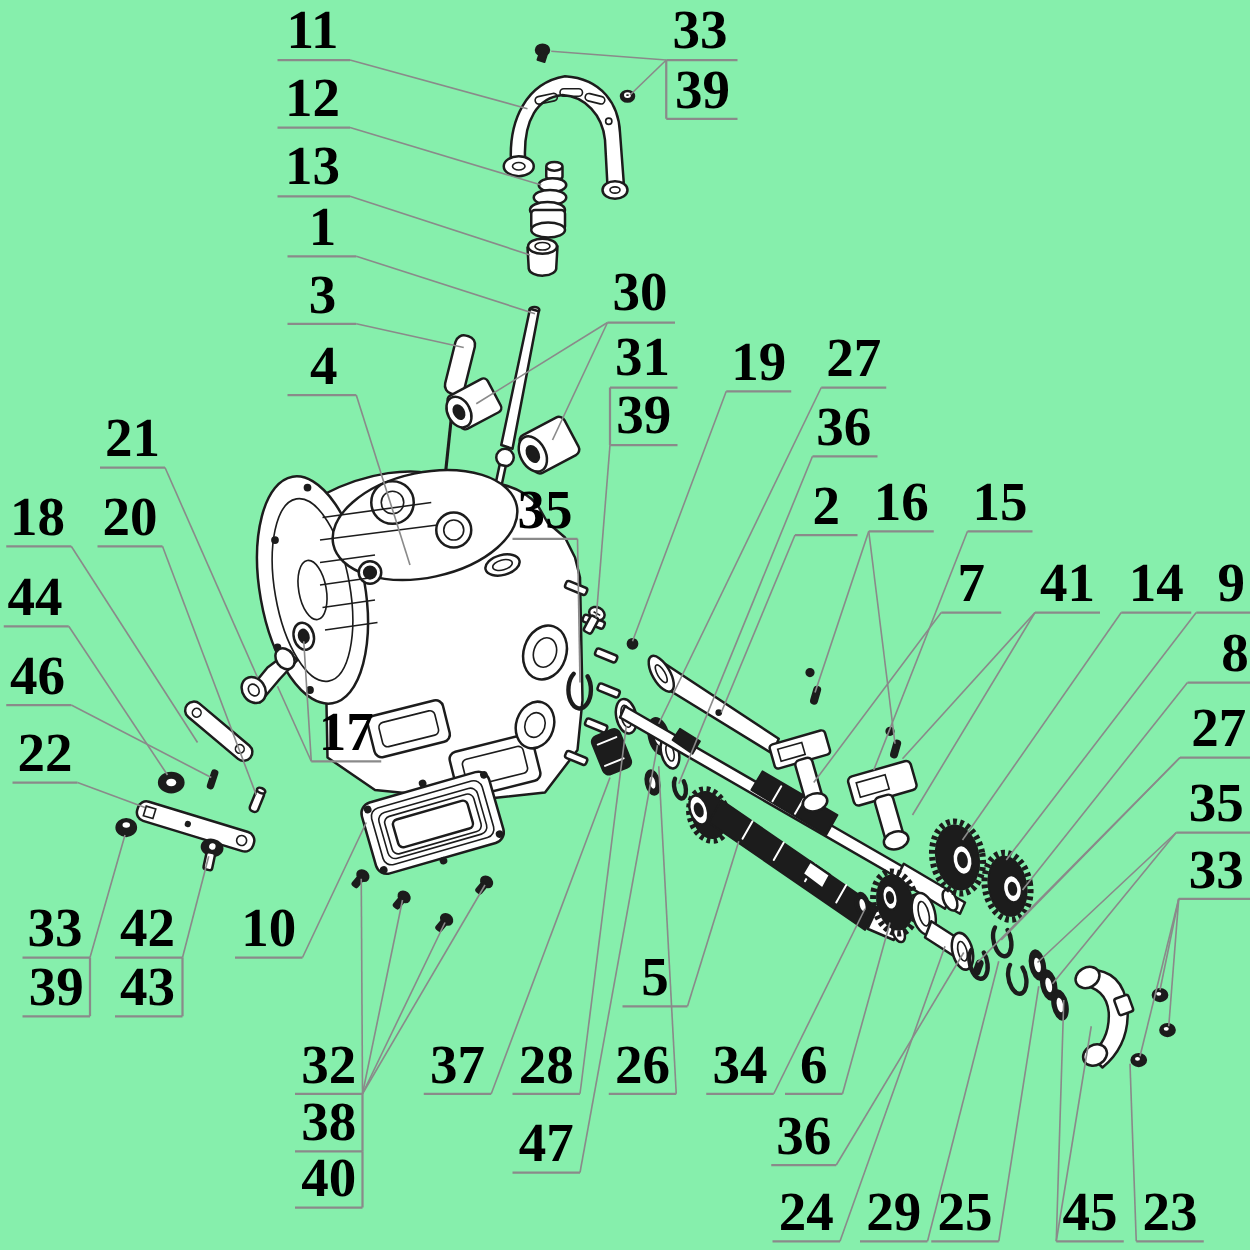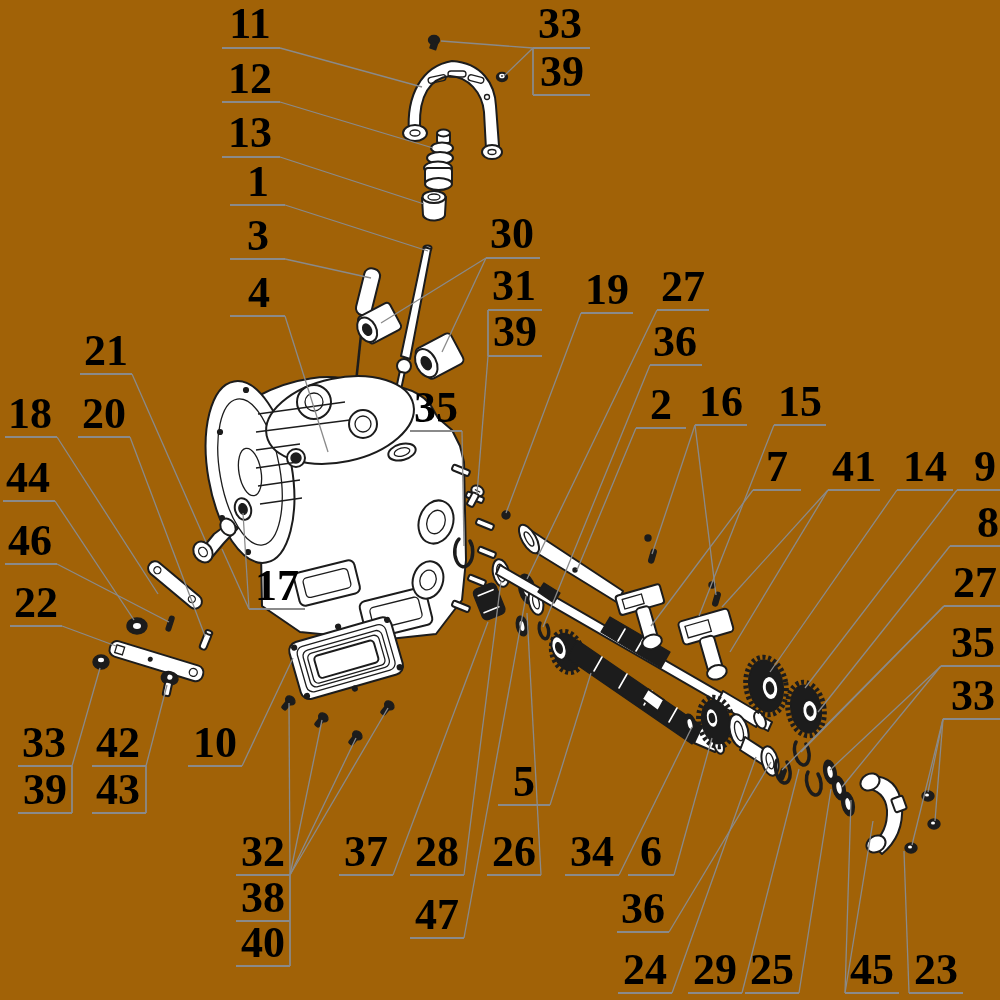--- a/index.html
+++ b/index.html
@@ -1,16 +1,16 @@
 <!DOCTYPE html>
 <html><head>
 <meta charset="utf-8">
 <style>
   html,body{margin:0;padding:0;background:#ffffff;}
-  .stage{position:relative;width:1000px;height:1000px;background:#a16207;overflow:hidden;}
+  .stage{position:relative;width:1000px;height:1000px;background:#86efac;overflow:hidden;}
   svg{position:absolute;left:0;top:0;}
   
   .p{fill:#ffffff;stroke:#1c1c1c;stroke-width:2;stroke-linejoin:round;stroke-linecap:round;}
   .d{fill:#1c1c1c;stroke:#1c1c1c;stroke-width:1.4;stroke-linejoin:round;}
   .h{fill:none;stroke:#1c1c1c;stroke-width:1.3;}
   .t{fill:none;stroke:#1c1c1c;stroke-width:5;stroke-dasharray:3 2.6;}
   .w{stroke:#ffffff;stroke-width:1.6;stroke-linecap:round;fill:none;}
   .ring{fill:none;stroke:#1c1c1c;stroke-width:3.5;stroke-linecap:round;}
   .callout-text{font-family:"Liberation Serif","DejaVu Serif",serif;font-weight:700;}
 </style>

